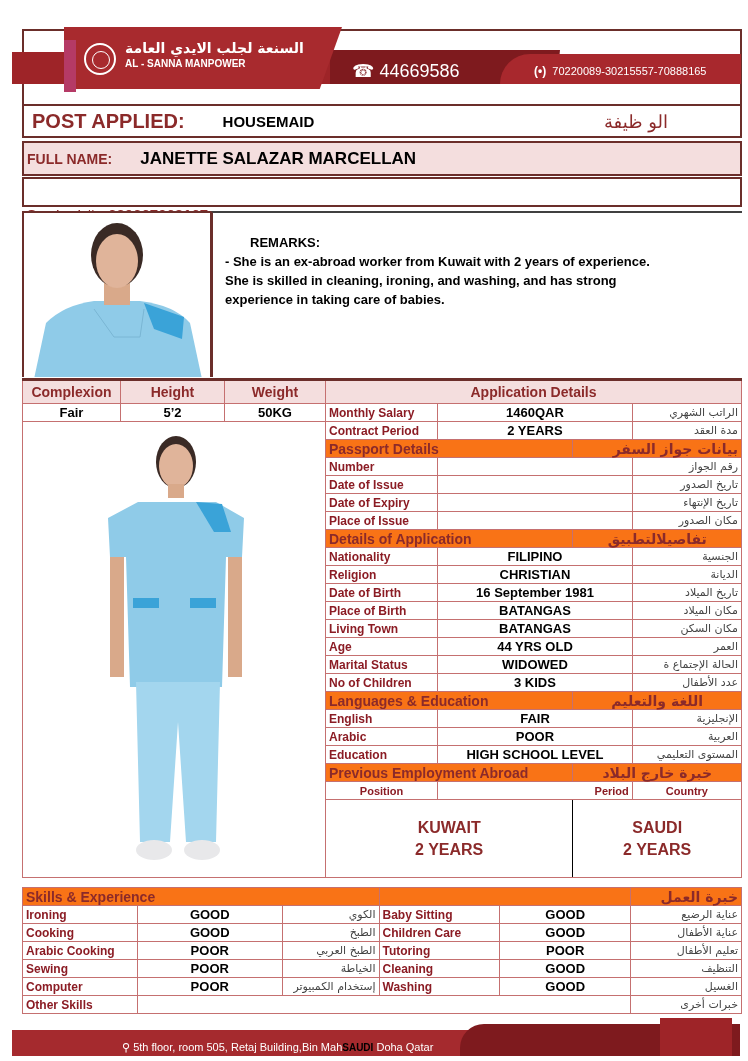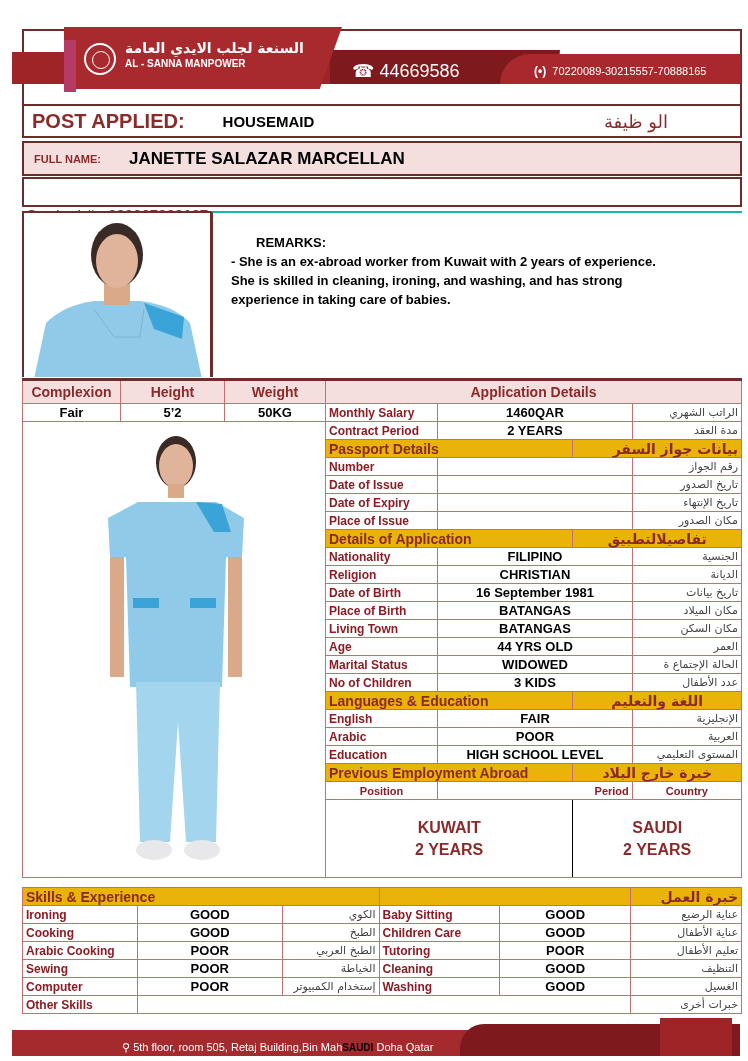--- a/index.html
+++ b/index.html
@@ -19,35 +19,35 @@
   .phone-txt{left:352px;top:60px;color:#fff;font-size:18px;}
   .mobile-txt{left:534px;top:64px;color:#fff;font-size:11px;}
   
   .row{left:22px;width:720px;display:flex;align-items:center;border:2px solid #6b2e2a;}
   .r-post{top:104px;height:34px;}
   .r-name{top:141px;height:35px;background:#f4dede;}
   .r-contact{top:177px;height:30px;}
   .post-lbl{font-size:20px;font-weight:bold;color:#8b2a2a;margin-left:8px;}
   .post-val{font-size:15px;font-weight:bold;margin-left:38px;}
   .post-ar{margin-left:auto;margin-right:72px;font-size:18px;color:#8b2a2a;font-family:"DejaVu Serif",serif;}
-  .name-lbl{font-size:11px;font-weight:bold;color:#8b2a2a;margin-left:10px;}
+  .name-lbl{font-size:14px;font-weight:bold;color:#8b2a2a;margin-left:3px;}
   .name-val{font-size:17px;font-weight:bold;margin-left:28px;}
   .contact{font-size:15px;font-weight:bold;color:#8b2a2a;margin-left:2px;margin-top:44px;}
   
   .photo-sm{left:22px;top:211px;width:190px;height:166px;border:2px solid #6b2e2a;border-bottom:none;overflow:hidden;background:#fff;}
-  .remarks{left:211px;top:211px;width:531px;height:166px;border-left:2px solid #6b2e2a;border-top:2px solid #14b8a6;padding:20px 0 0 18px;font-size:13px;font-weight:bold;line-height:19px;}
+  .remarks{left:211px;top:211px;width:531px;height:166px;border-left:2px solid #6b2e2a;border-top:2px solid #404040;padding:20px 0 0 12px;font-size:13px;font-weight:bold;line-height:19px;}
   .remarks .ttl{margin-left:25px;}
   
   table{border-collapse:collapse;}
   .grid{left:22px;top:378px;width:720px;border-top:3px solid #6b2e2a;}
   td{border:1px solid #c57070;font-size:12px;height:18px;padding:0 3px;}
   .lbl{color:#8b1c24;font-weight:bold;}
   .val{text-align:center;font-weight:bold;font-size:13px;margin-left:33px;}
   .ar{text-align:right;font-family:"DejaVu Sans",sans-serif;font-size:11px;color:#444;}
-  .sec{background:#eab308;color:#8b2a2a;font-weight:bold;font-size:14px;}
+  .sec{background:#f97316;color:#8b2a2a;font-weight:bold;font-size:14px;}
   .hdrcell{background:#f4dede;color:#8b2a2a;font-weight:bold;font-size:14px;text-align:center;}
   .photo-big{position:relative;overflow:hidden;}
   .footer{left:12px;top:1030px;width:728px;height:26px;background:#a52a2e;}
   .footer-dark{left:460px;top:1024px;width:280px;height:32px;background:#7e1a1e;border-radius:24px 0 0 0;}
   .footer-txt{left:122px;top:1041px;color:#fff;font-size:11px;}
 </style>
 </head>
 <body>
 
 <div class="abs hdr-frame"></div>
@@ -172,21 +172,21 @@
         <td class="ar">الجنسية</td>
       </tr>
   <tr>
         <td class="lbl">Religion</td>
         <td class="val" colspan="2">CHRISTIAN</td>
         <td class="ar">الديانة</td>
       </tr>
   <tr>
         <td class="lbl">Date of Birth</td>
         <td class="val" colspan="2">16 September 1981</td>
-        <td class="ar">تاريخ بيانات</td>
+        <td class="ar">تاريخ الميلاد</td>
       </tr>
   <tr>
         <td class="lbl">Place of Birth</td>
         <td class="val" colspan="2">BATANGAS</td>
         <td class="ar">مكان الميلاد</td>
       </tr>
   <tr>
         <td class="lbl">Living Town</td>
         <td class="val" colspan="2">BATANGAS</td>
         <td class="ar">مكان السكن</td>

